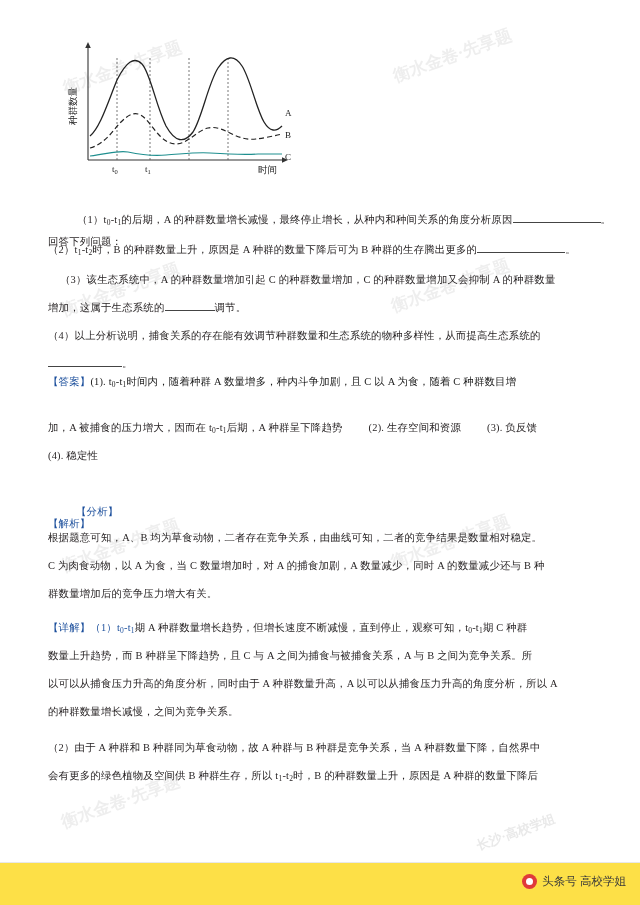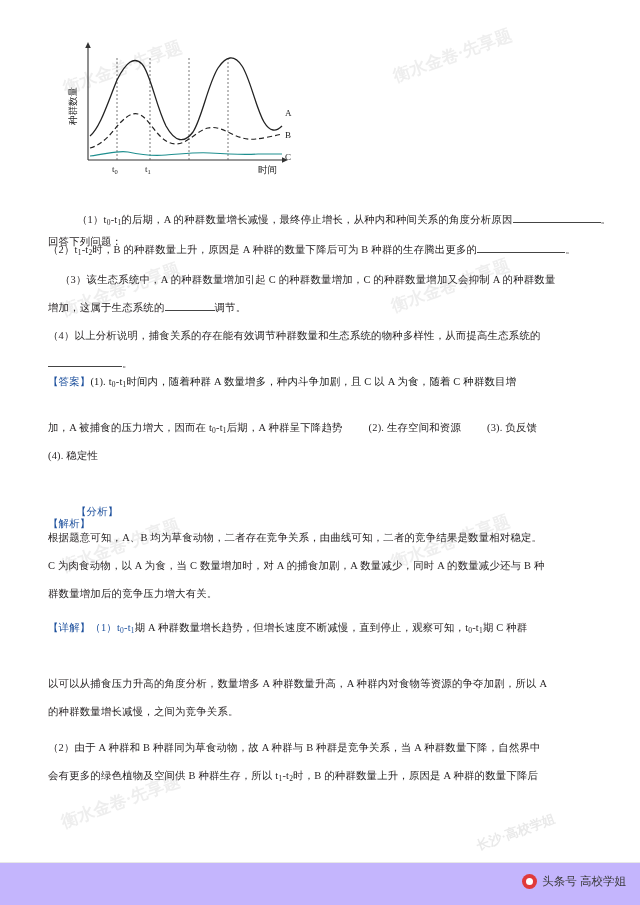--- a/index.html
+++ b/index.html
@@ -63,21 +63,21 @@
   .u3 { width: 50px; }
   .u5 { width: 74px; }
 
   
   .footer {
     position: absolute;
     left: 0;
     top: 862px;
     width: 640px;
     height: 43px;
-    background: #c4b5fd;
+    background: #fde047;
   }
   .footer-line {
     position: absolute;
     left: 0; top: 0;
     width: 640px;
     height: 1px;
     background: #e8e8e8;
   }
   .badge {
     position: absolute;
@@ -213,22 +213,25 @@
   <div class="tx" style="left:48px; top:558px;">
     <span>C 为肉食动物，以 A 为食，当 C 数量增加时，对 A 的捕食加剧，A 数量减少，同时 A 的数量减少还与 B 种</span>
   </div>
   <div class="tx" style="left:48px; top:586px;">
     <span>群数量增加后的竞争压力增大有关。</span>
   </div>
 
   <div class="tx" style="left:48px; top:620px;">
     <span class="blue">【详解】（1）t</span><sub class="blue">0</sub><span class="blue">-t</span><sub class="blue">1</sub><span>期 A 种群数量增长趋势，但增长速度不断减慢，直到停止，观察可知，t</span><sub>0</sub><span>-t</span><sub>1</sub><span>期 C 种群</span>
   </div>
+  <div class="tx" style="left:48px; top:648px;">
+    <span>数量上升趋势，而 B 种群呈下降趋势，且 C 与 A 之间为捕食与被捕食关系，A 与 B 之间为竞争关系。所</span>
+  </div>
   <div class="tx" style="left:48px; top:676px;">
-    <span>以可以从捕食压力升高的角度分析，数量增多 A 种群数量升高，A 种群内对食物等资源的争夺加剧，所以 A</span>
+    <span>以可以从捕食压力升高的角度分析，同时由于 A 种群数量升高，A 以可以从捕食压力升高的角度分析，所以 A</span>
   </div>
   <div class="tx" style="left:48px; top:704px;">
     <span>的种群数量增长减慢，之间为竞争关系。</span>
   </div>
 
   <div class="tx" style="left:48px; top:740px;">
     <span>（2）由于 A 种群和 B 种群同为草食动物，故 A 种群与 B 种群是竞争关系，当 A 种群数量下降，自然界中</span>
   </div>
   <div class="tx" style="left:48px; top:768px;">
     <span>会有更多的绿色植物及空间供 B 种群生存，所以 t</span><sub>1</sub><span>-t</span><sub>2</sub><span>时，B 的种群数量上升，原因是 A 种群的数量下降后</span>

